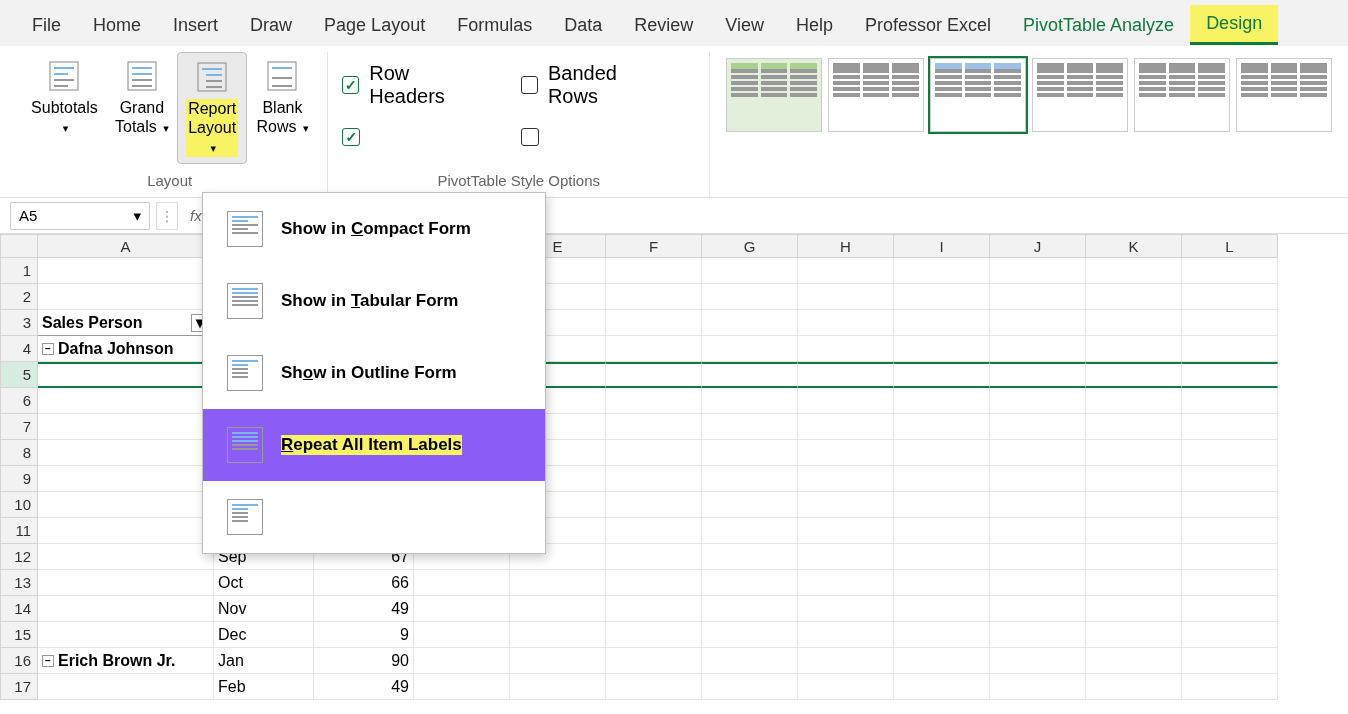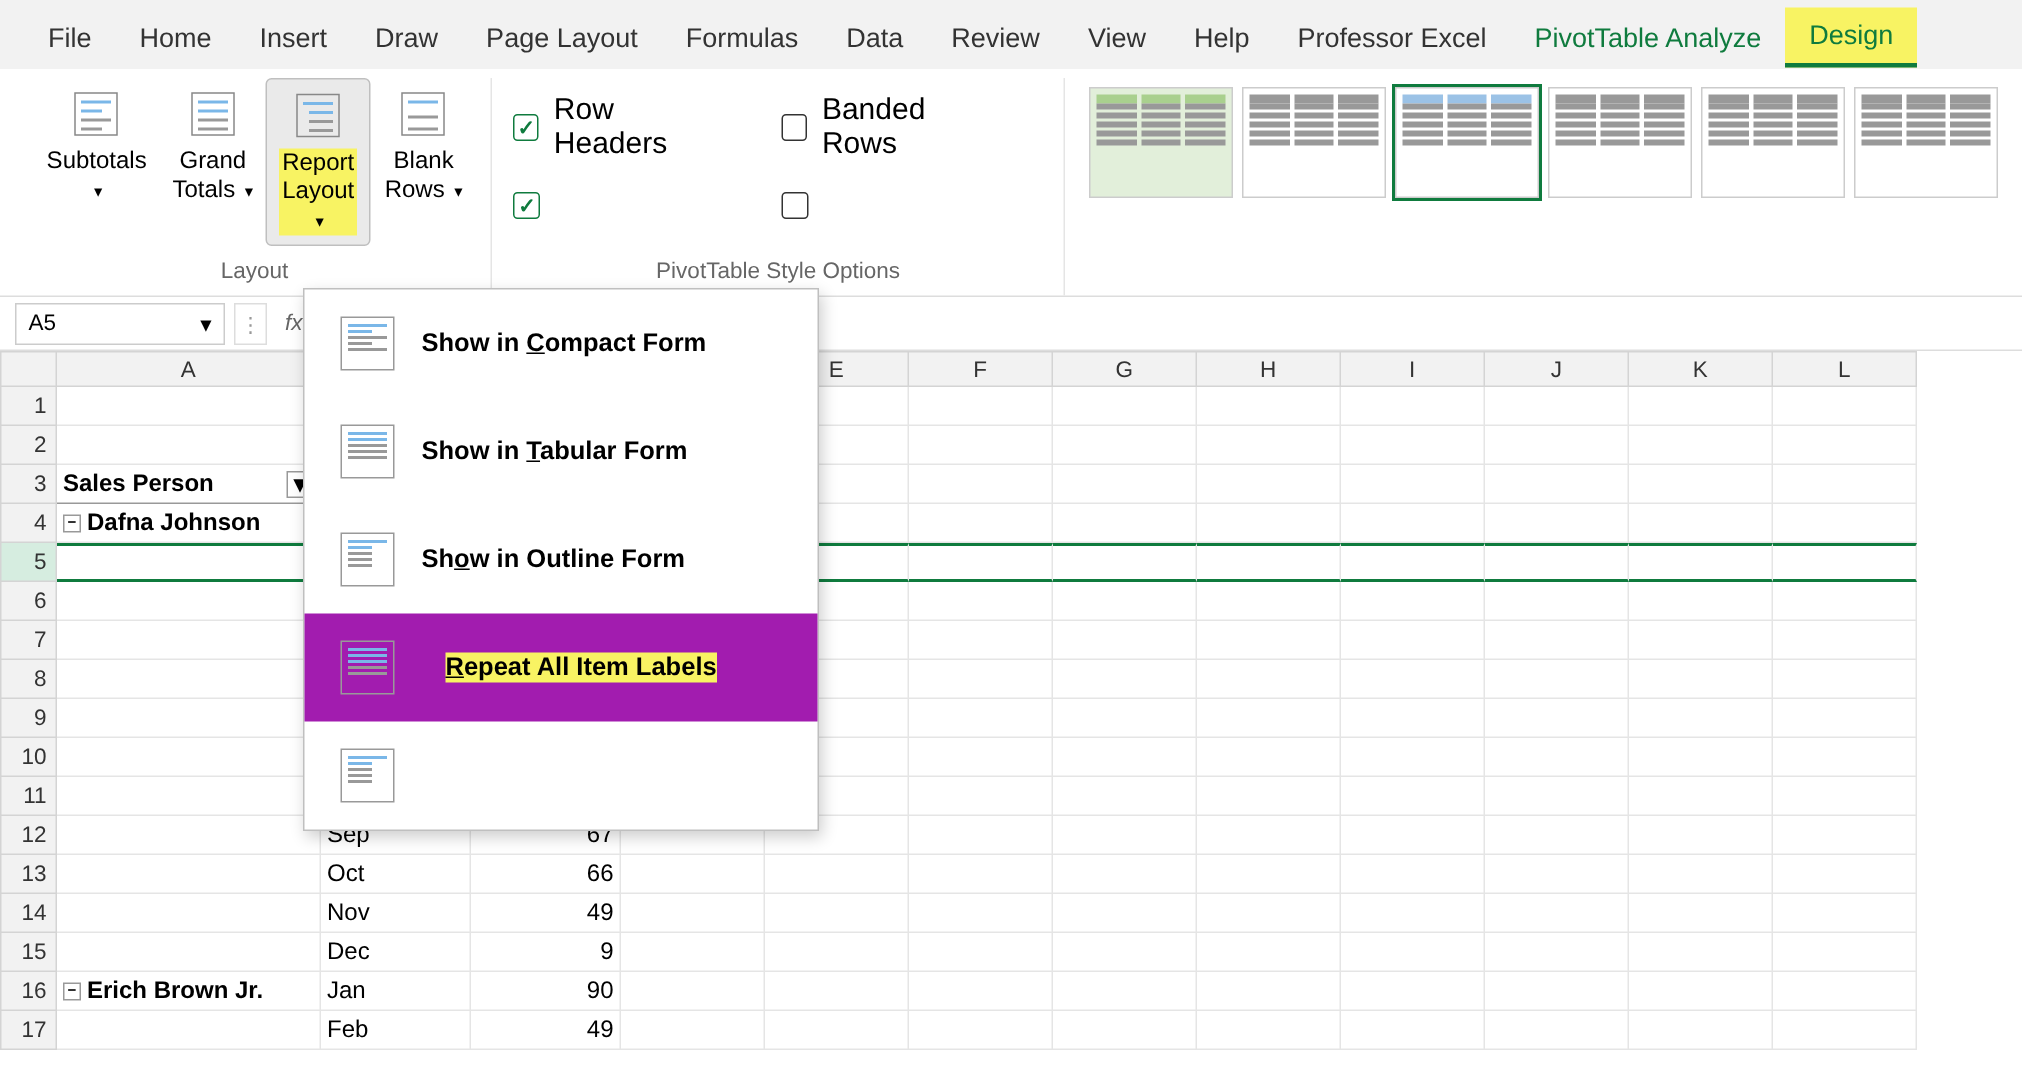--- a/index.html
+++ b/index.html
@@ -59,21 +59,21 @@
 .cell { height: 26px; border-right: 1px solid #e5e5e5; border-bottom: 1px solid #e5e5e5; padding: 0 4px; font-size: 16px; display: flex; align-items: center; overflow: hidden; white-space: nowrap; }
 .cell.bold { font-weight: 700; }
 .cell.right { justify-content: flex-end; }
 .sel-row .cell { border-bottom: 2px solid #0f7b3e; border-top: 2px solid #0f7b3e; }
 .filter-btn { width: 18px; height: 18px; border: 1px solid #999; background: #fff; display: inline-flex; align-items: center; justify-content: center; margin-left: auto; }
 .collapse-btn { width: 12px; height: 12px; border: 1px solid #999; background: #fff; display: inline-flex; align-items: center; justify-content: center; font-size: 10px; margin-right: 4px; }
 
 
 .dropdown { position: absolute; top: 172px; left: 202px; width: 344px; background: #fff; border: 1px solid #bfbfbf; box-shadow: 2px 4px 10px rgba(0,0,0,0.2); z-index: 100; margin-top: 20px; }
 .dd-item { display: flex; align-items: center; padding: 18px 24px; font-size: 17px; font-weight: 700; cursor: pointer; }
-.dd-item.hover { background: #a21caf; gap: 16px; }
+.dd-item.hover { background: #8b5cf6; }
 .dd-item.highlight .dd-label { background: #f8f363; }
 .dd-icon { width: 36px; height: 36px; border: 1px solid #999; margin-right: 18px; display: flex; flex-direction: column; padding: 4px; gap: 2px; }
 .dd-icon .l { height: 2px; background: #7ab7e8; }
 .dd-icon .l.s { width: 60%; }
 .dd-icon .l.g { background: #999; }
 .dd-label u { text-decoration: underline; }
 
 .chev::after { content: "▾"; font-size: 11px; margin-left: 2px; }
 </style>
 </head>

